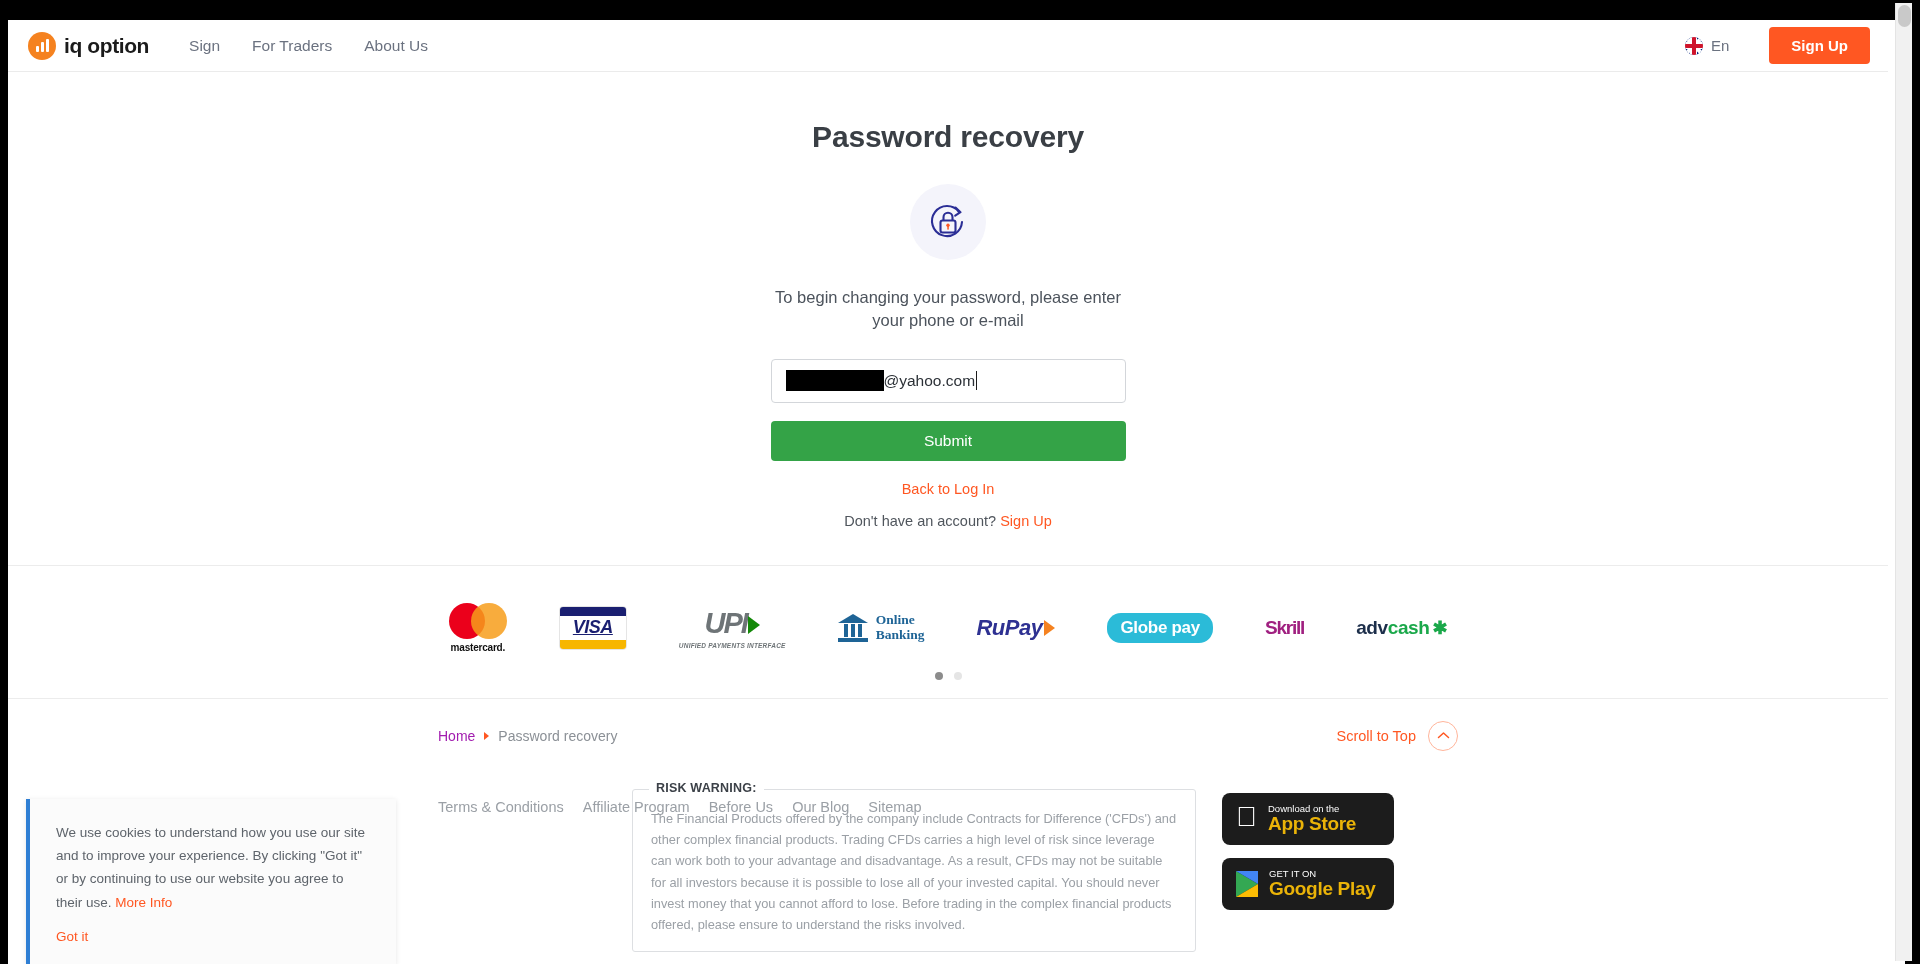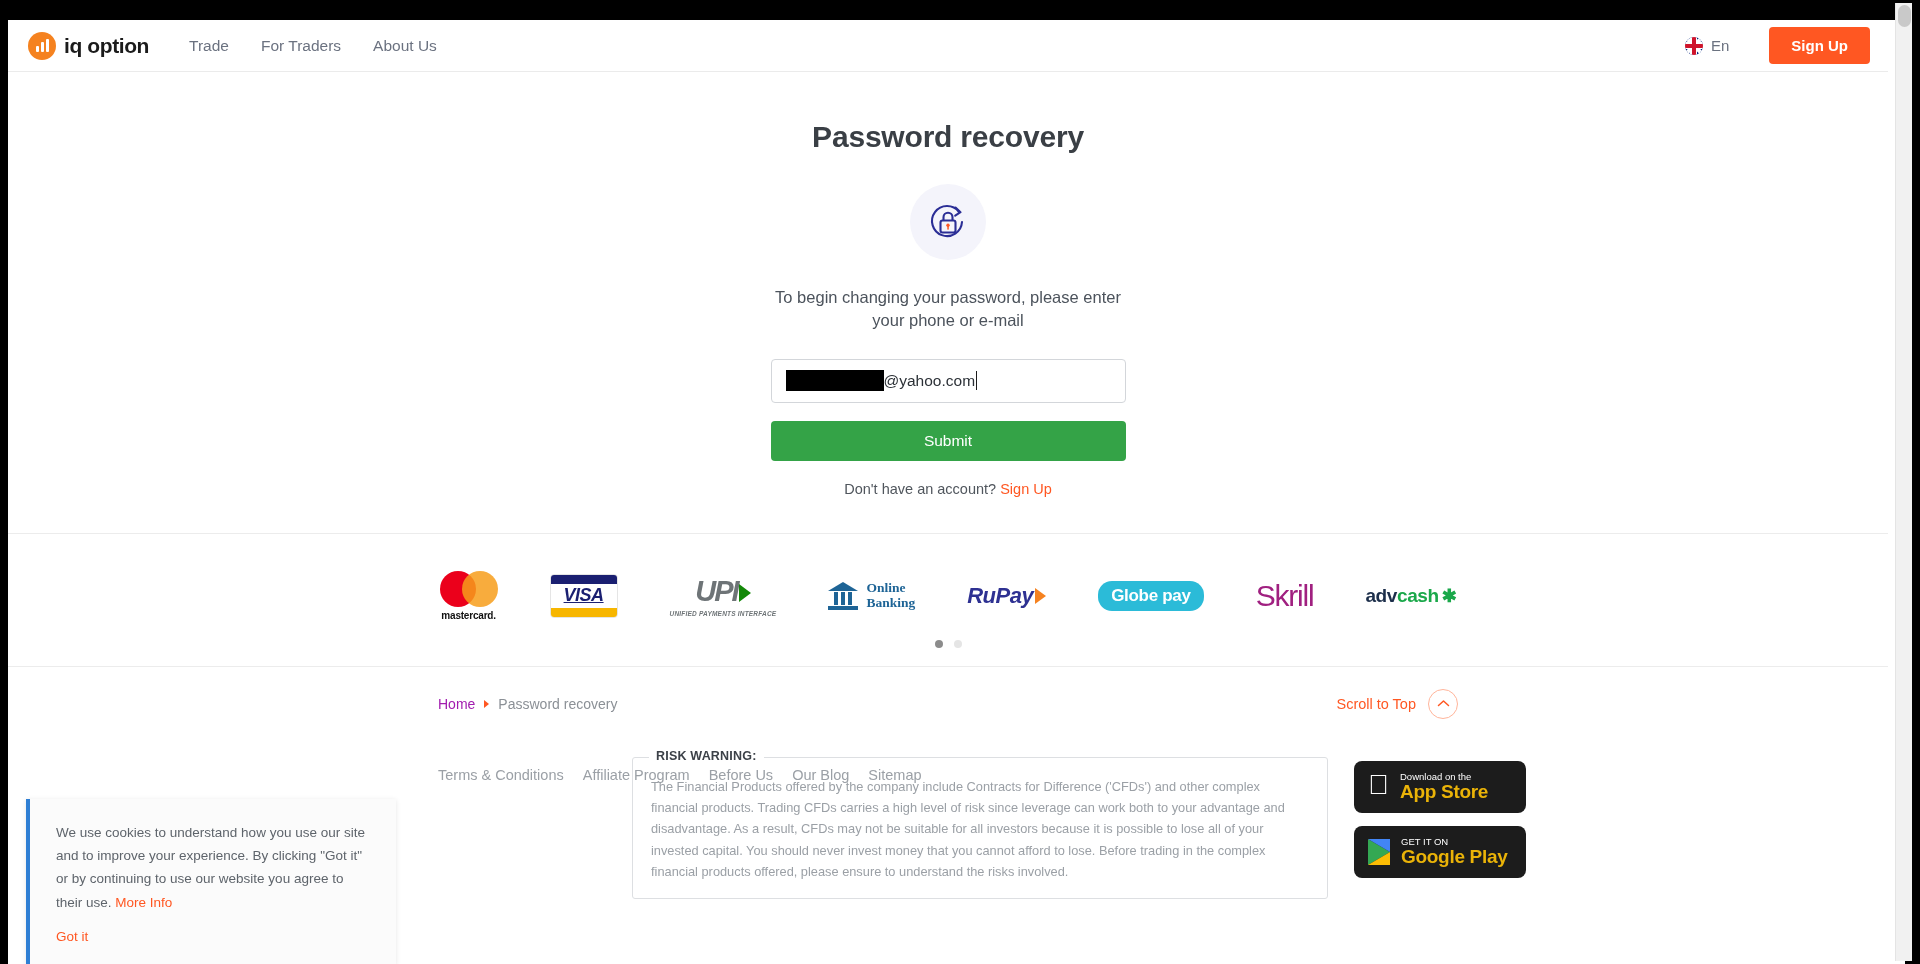--- a/index.html
+++ b/index.html
@@ -300,21 +300,21 @@
 
   
   .globe {
     background: #2bbbd8; color: #ffffff;
     font-size: 17px; font-weight: bold;
     padding: 5px 13px; border-radius: 14px;
     letter-spacing: -0.3px;
   }
 
   
-  .skrill { font-size: 30px; font-weight: normal; color: #a02080; letter-spacing: -1.2px; }
+  .skrill { font-size: 19px; font-weight: bold; color: #a02080; letter-spacing: -1.2px; }
 
   
   .advcash { font-size: 19px; font-weight: bold; letter-spacing: -0.4px; }
   .adv-dark { color: #1c2e4a; }
   .adv-green { color: #1aa84a; }
   .adv-star { color: #1aa84a; font-size: 18px; margin-left: 3px; }
 
   #carousel-dots {
     display: flex; justify-content: center; gap: 11px; margin-top: 16px;
   }
@@ -348,21 +348,21 @@
   }
   #footer-links {
     margin-left: 430px;
     width: 170px;
     display: flex; flex-direction: row; gap: 19px;
     padding-top: 10px;
   }
   #footer-links a { font-size: 14.5px; color: #9ba0a6; text-decoration: none; cursor: pointer; white-space: nowrap; }
 
   #risk-box {
-    width: 696px;
+    width: 564px;
     margin-left: 24px;
     border: 1px solid #dddfe2;
     border-radius: 3px;
     padding: 14px 18px 16px;
     position: relative;
   }
   #risk-title {
     position: absolute;
     top: -9px; left: 16px;
     background: #ffffff;
@@ -453,21 +453,21 @@
       <div id="header">
         <div id="logo">
           <span class="logo-mark">
             <i></i>
               <i></i>
               <i></i>
           </span>
           <span id="logo-text">iq option</span>
         </div>
 
-        <a class="nav-link">Trade</a>
+        <a class="nav-link">Sign</a>
         <a class="nav-link">For Traders</a>
         <a class="nav-link">About Us</a>
 
         <div id="header-right">
           <div id="lang-switch">
             <span class="flag-uk">
               <span class="flag-white-v"></span>
                 <span class="flag-white-h"></span>
               <span class="flag-cross-v"></span>
                 <span class="flag-cross-h"></span>
@@ -495,20 +495,21 @@
         <p id="instruction">To begin changing your password, please enter your phone or e-mail</p>
 
         <div id="email-field">
           <span id="redaction"></span>
           <span id="email-visible">@yahoo.com</span>
           <span id="caret"></span>
         </div>
 
         <button id="submit-button">Submit</button>
 
+        <a id="back-to-login">Back to Log In</a>
 
         <div id="signup-prompt">
           <span>Don't have an account?</span>
           <a>Sign Up</a>
         </div>
       </div>
 
       <div id="payments">
         <div id="payments-row">
 

